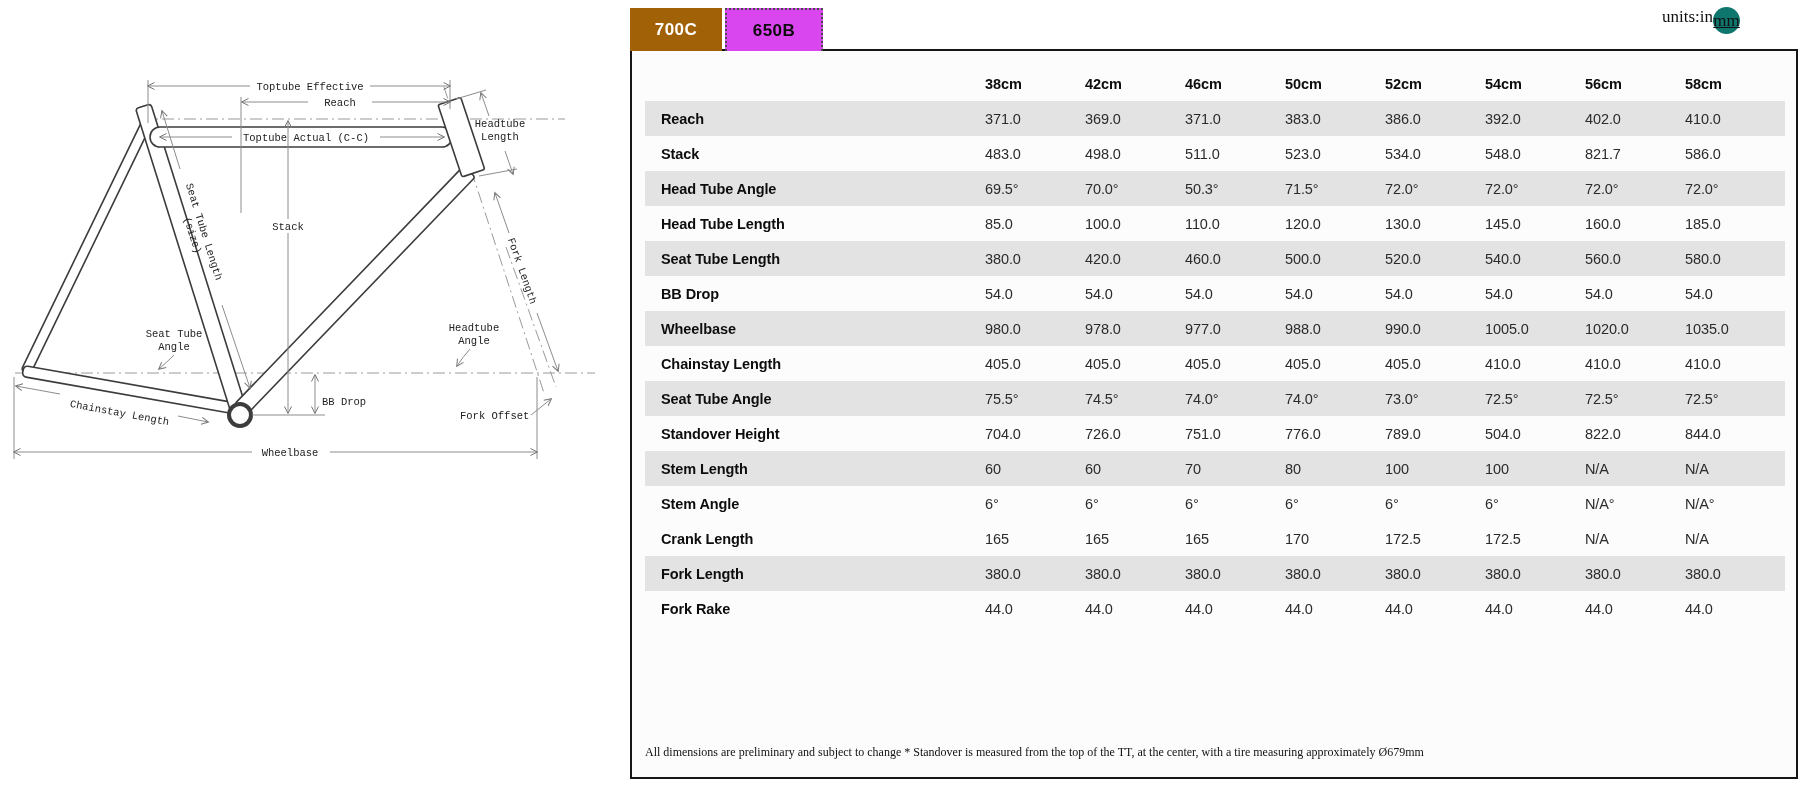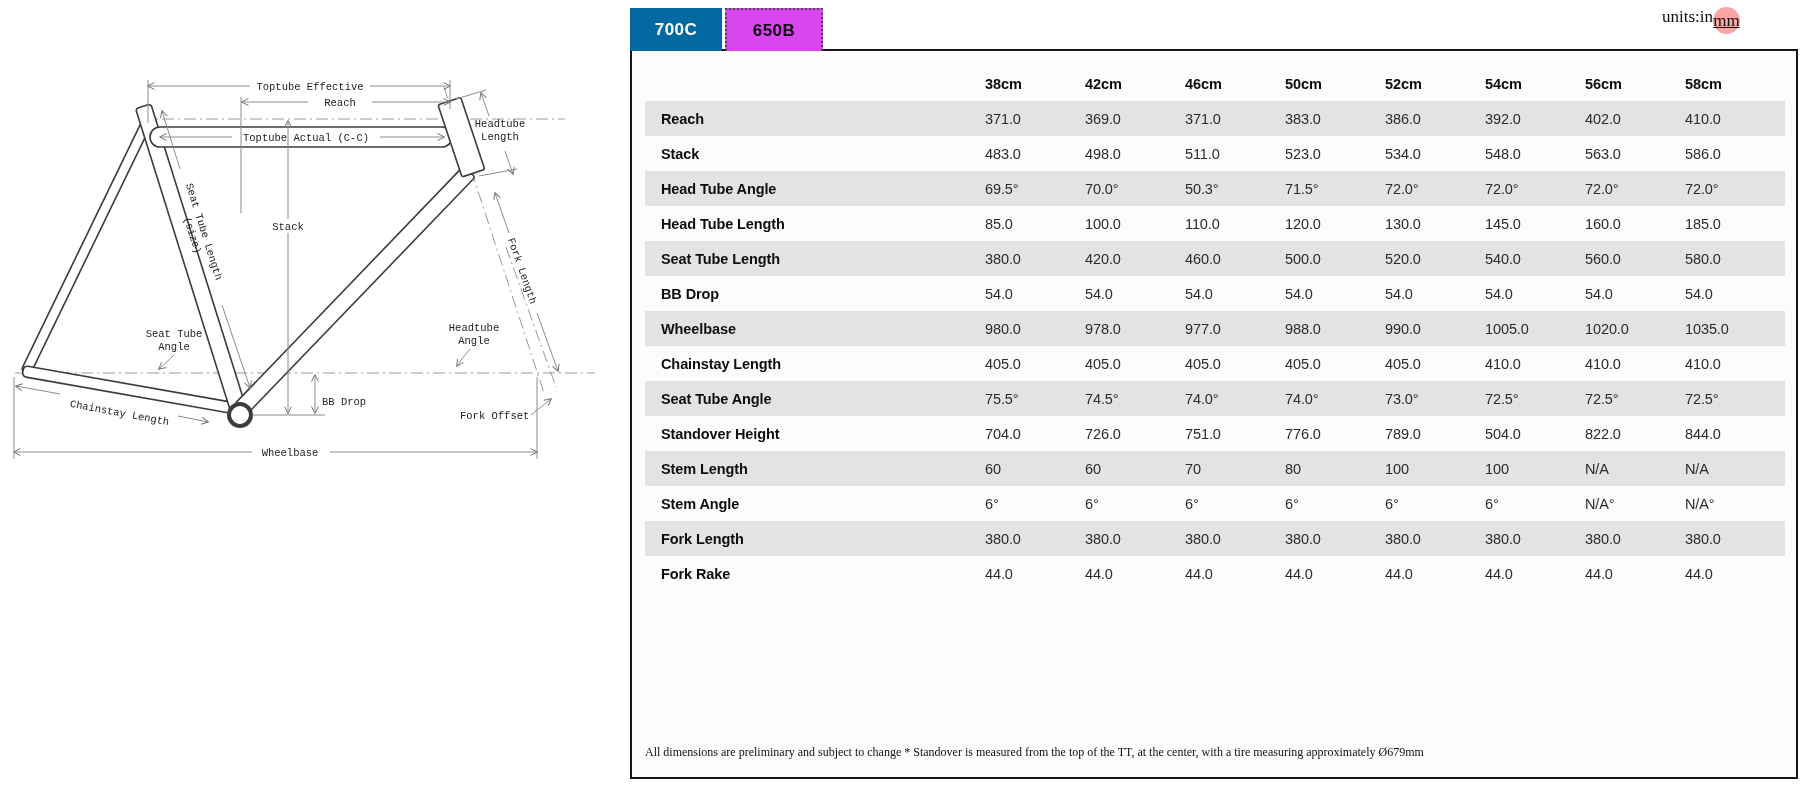--- a/index.html
+++ b/index.html
@@ -13,35 +13,35 @@
     position:absolute; left:630px; top:49px; width:1168px; height:730px;
     box-sizing:border-box; background:#fcfcfc; border:2px solid #161616;
   }
 
   
   .tabs { position:absolute; left:630px; top:8px; display:flex; z-index:3; }
   .tab {
     height:43px; display:flex; align-items:center; justify-content:center;
     font-weight:bold; font-size:17px; letter-spacing:.5px; box-sizing:border-box; cursor:pointer;
   }
-  .tab-inactive { width:92px; background:#0369a1; color:#ffffff; }
+  .tab-inactive { width:92px; background:#a16207; color:#ffffff; }
   .tab-active {
     width:98px; margin-left:3px; background:#d946ef; color:#0b0b0b;
     border:2px dotted #4a4a4a; border-bottom:none;
   }
 
   
   .units {
     position:absolute; left:1662px; top:7px; height:31px; z-index:3;
     display:flex; align-items:flex-start; 
     font-family:"Liberation Serif", serif; font-size:17px; color:#111;
   }
   .unit-opt { cursor:pointer; }
   .unit-selected {
-    width:27px; height:27px; border-radius:50%; background:#fca5a5;
+    width:27px; height:27px; border-radius:50%; background:#0f766e;
     display:flex; align-items:center; justify-content:center;text-decoration:underline;
   }
 
   
   table.geo {
     position:absolute; left:645px; top:66px; z-index:2;
     border-collapse:collapse; table-layout:fixed; font-size:14.5px; letter-spacing:-0.1px;
   }
   table.geo th, table.geo td {
     height:35px; padding:0; text-align:left; vertical-align:middle;
@@ -227,21 +227,21 @@
         <td>410.0</td>
       </tr>
       <tr>
         <td class="rowlabel">Stack</td>
         <td>483.0</td>
         <td>498.0</td>
         <td>511.0</td>
         <td>523.0</td>
         <td>534.0</td>
         <td>548.0</td>
-        <td>563.0</td>
+        <td>821.7</td>
         <td>586.0</td>
       </tr>
       <tr class="stripe">
         <td class="rowlabel">Head Tube Angle</td>
         <td>69.5°</td>
         <td>70.0°</td>
         <td>50.3°</td>
         <td>71.5°</td>
         <td>72.0°</td>
         <td>72.0°</td>
@@ -340,20 +340,31 @@
         <td class="rowlabel">Stem Angle</td>
         <td>6°</td>
         <td>6°</td>
         <td>6°</td>
         <td>6°</td>
         <td>6°</td>
         <td>6°</td>
         <td>N/A°</td>
         <td>N/A°</td>
       </tr>
+      <tr>
+        <td class="rowlabel">Crank Length</td>
+        <td>165</td>
+        <td>165</td>
+        <td>165</td>
+        <td>170</td>
+        <td>172.5</td>
+        <td>172.5</td>
+        <td>N/A</td>
+        <td>N/A</td>
+      </tr>
       <tr class="stripe">
         <td class="rowlabel">Fork Length</td>
         <td>380.0</td>
         <td>380.0</td>
         <td>380.0</td>
         <td>380.0</td>
         <td>380.0</td>
         <td>380.0</td>
         <td>380.0</td>
         <td>380.0</td>

